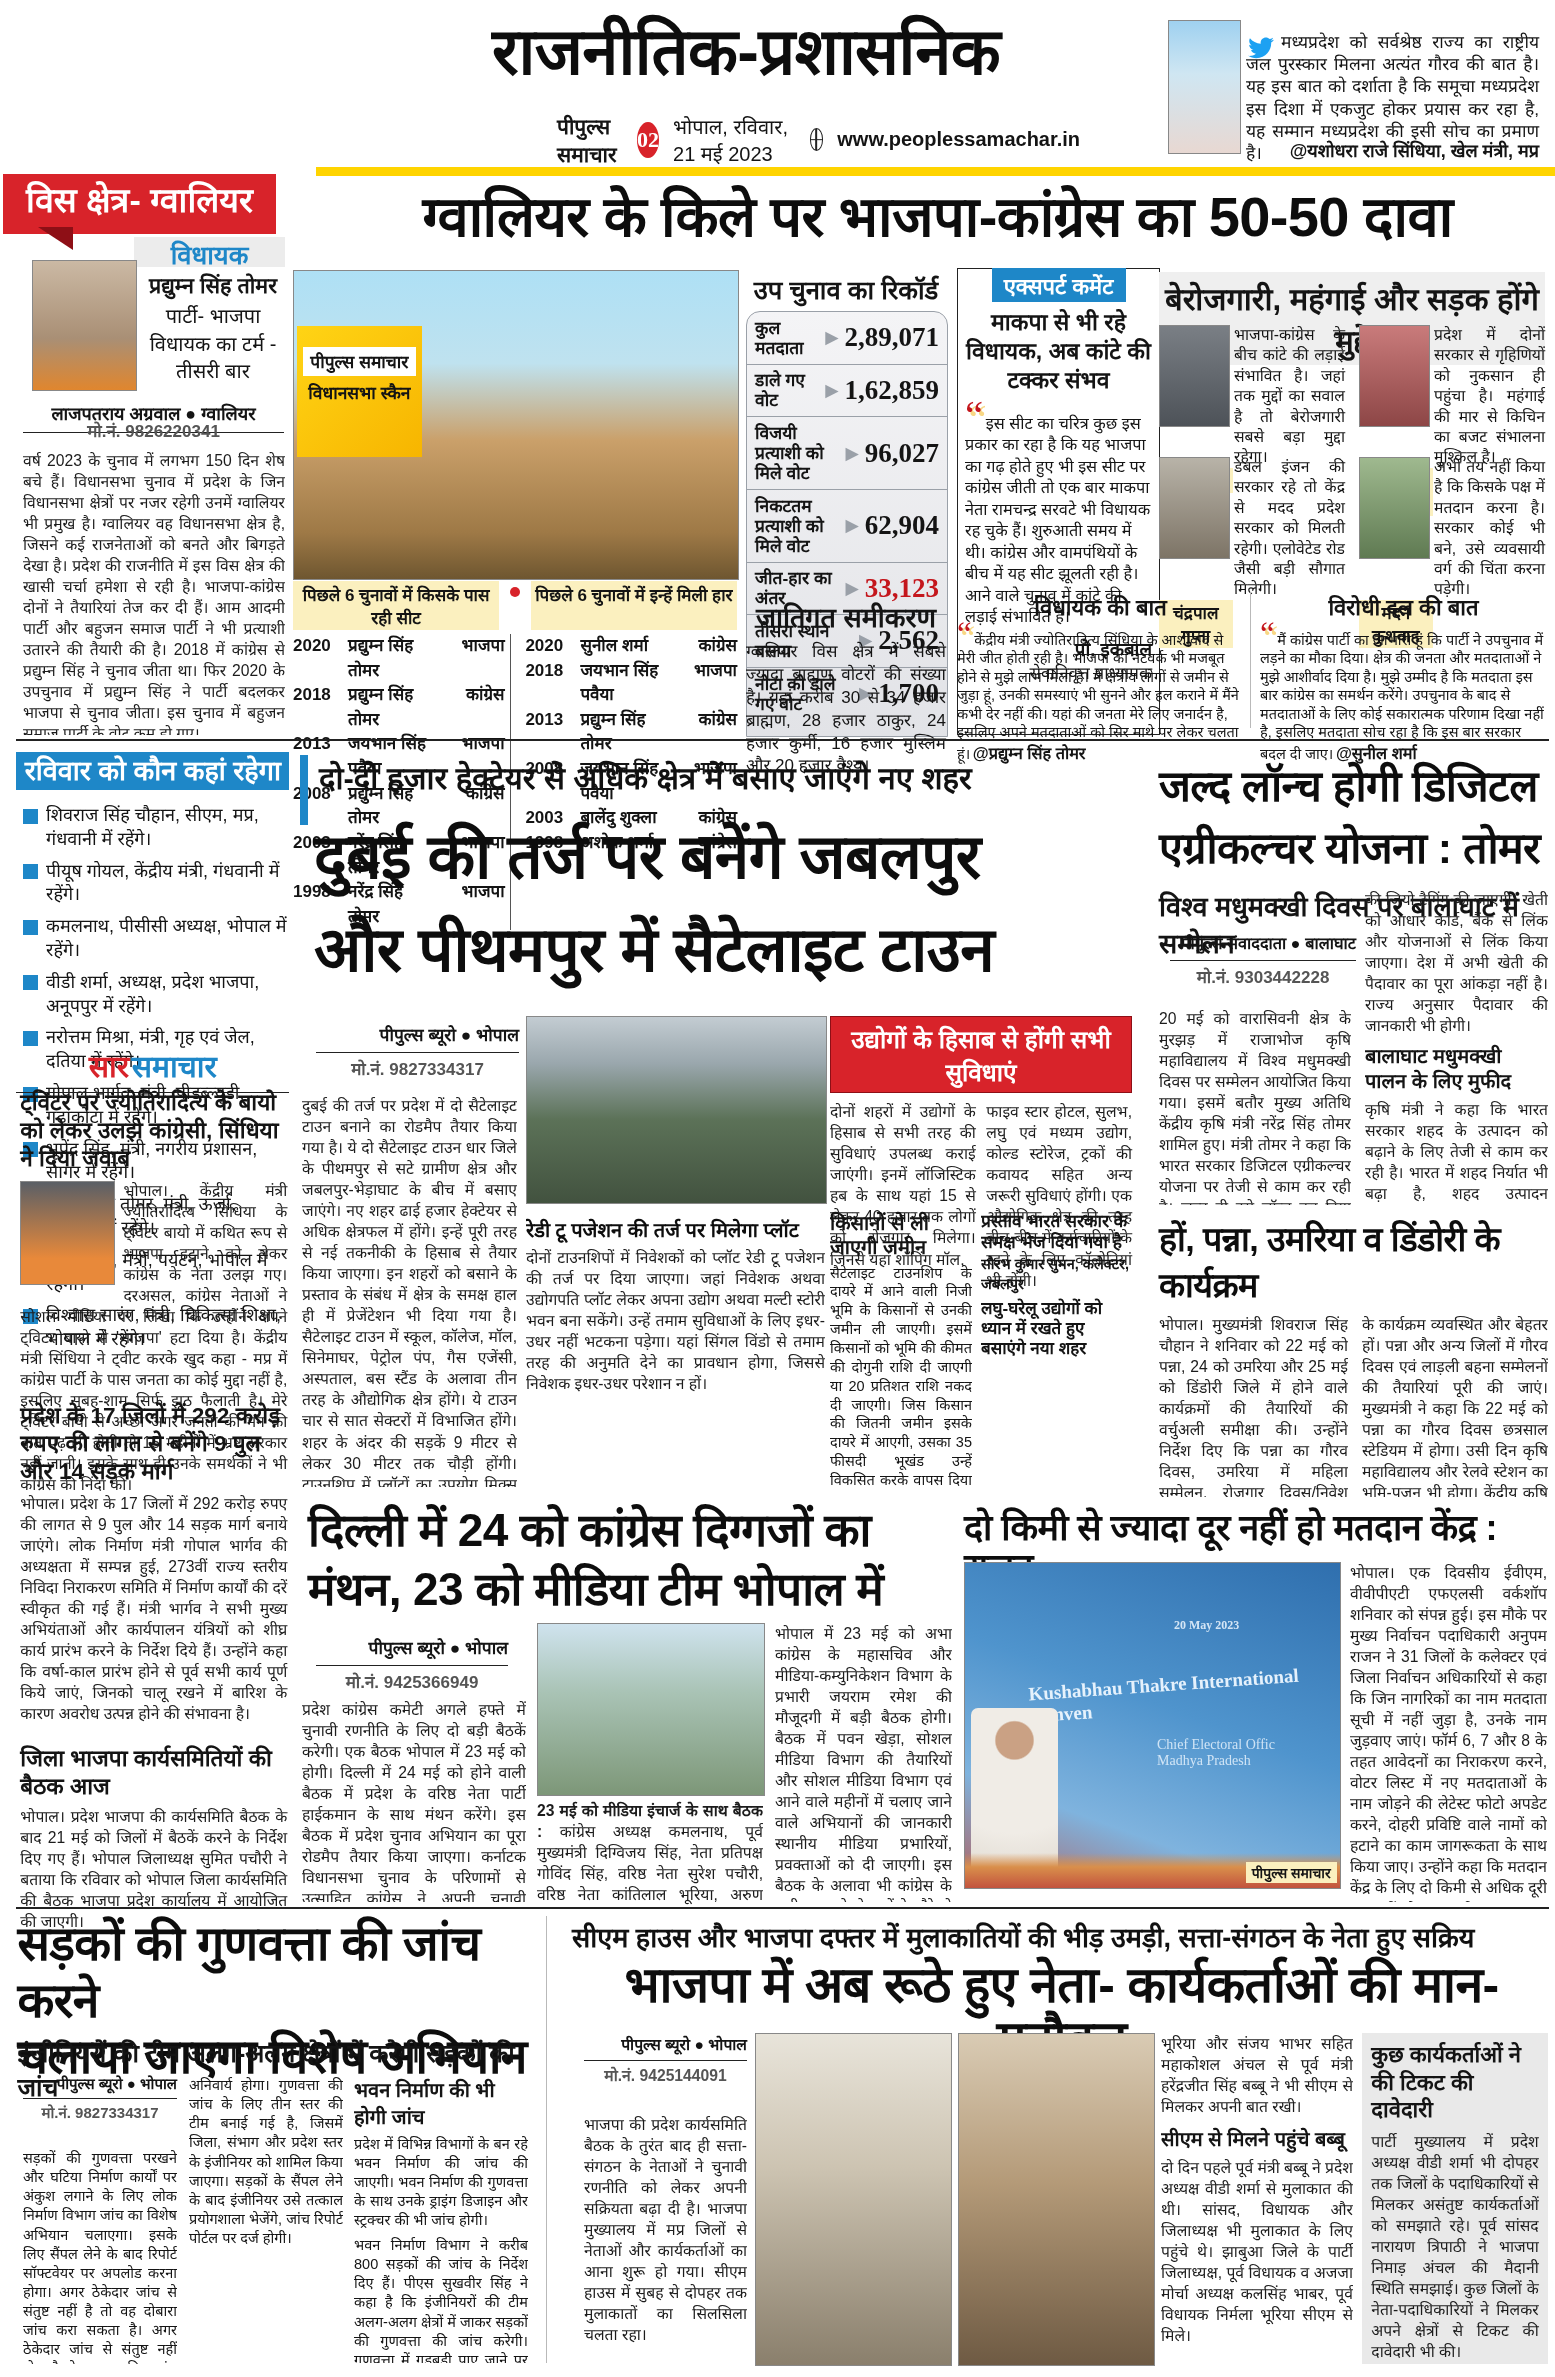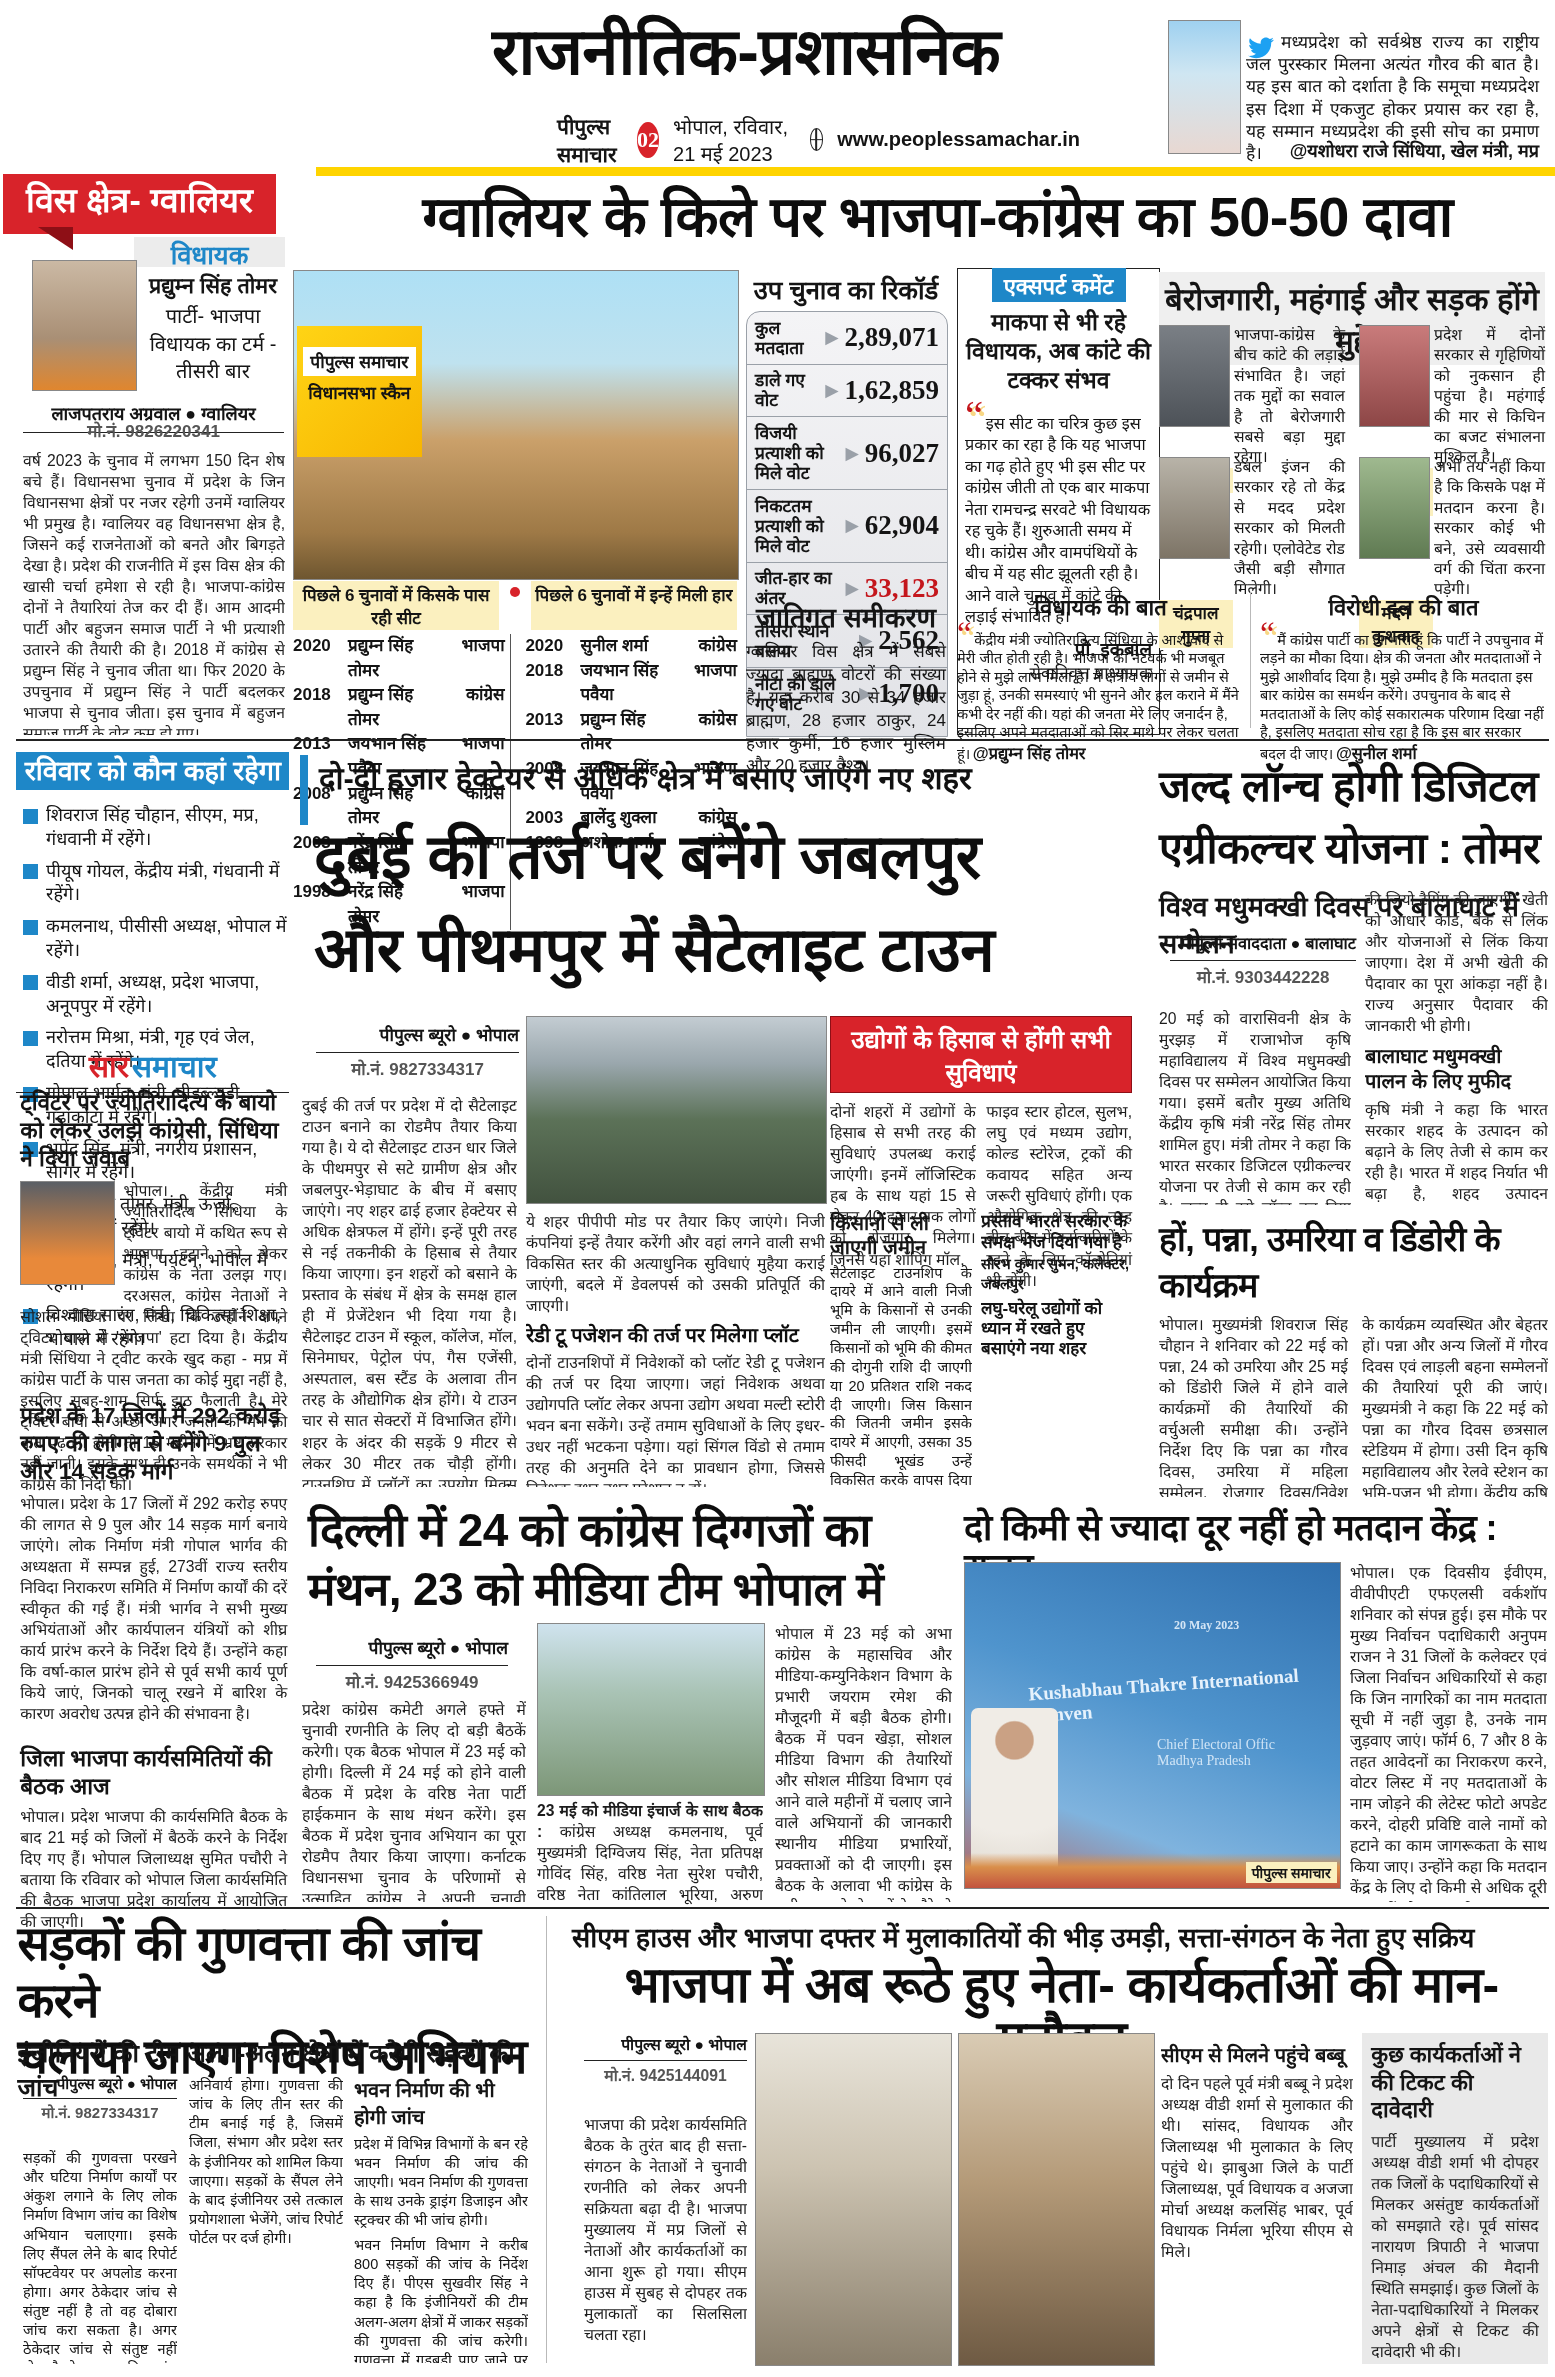--- a/index.html
+++ b/index.html
@@ -342,21 +342,20 @@
   </div>
   <div style="display:flex;gap:10.5px;margin-top:8.1px;">
     <div class="j body-txt" style="flex:1;">दोनों शहरों में उद्योगों के हिसाब से सभी तरह की सुविधाएं उपलब्ध कराई जाएंगी। इनमें लॉजिस्टिक हब के साथ यहां 15 से लेकर 40 हजार तक लोगों को रोजगार मिलेगा। जिनसे यहां शॉपिंग मॉल,</div>
     <div class="j body-txt" style="flex:1;">फाइव स्टार होटल, सुलभ, लघु एवं मध्यम उद्योग, कोल्ड स्टोरेज, ट्रकों की कवायद सहित अन्य जरूरी सुविधाएं होंगी। एक औद्योगिक क्षेत्र की तरह बीच-बीच में कर्मचारियों के रहने के लिए कॉलोनियां भी होंगी।</div>
   </div>
 </div>
 <div class="abs j body-txt" style="left:302px;top:1095px;width:215px;height:392px;overflow:hidden;">
   <span>दुबई की तर्ज पर प्रदेश में दो सैटेलाइट टाउन बनाने का रोडमैप तैयार किया गया है। ये दो सैटेलाइट टाउन धार जिले के पीथमपुर से सटे ग्रामीण क्षेत्र और जबलपुर-भेड़ाघाट के बीच में बसाए जाएंगे। नए शहर ढाई हजार हेक्टेयर से अधिक क्षेत्रफल में होंगे। इन्हें पूरी तरह से नई तकनीकी के हिसाब से तैयार किया जाएगा। इन शहरों को बसाने के प्रस्ताव के संबंध में क्षेत्र के समक्ष हाल ही में प्रेजेंटेशन भी दिया गया है।</span> <span>सैटेलाइट टाउन में स्कूल, कॉलेज, मॉल, सिनेमाघर, पेट्रोल पंप, गैस एजेंसी, अस्पताल, बस स्टैंड के अलावा तीन तरह के औद्योगिक क्षेत्र होंगे। ये टाउन चार से सात सेक्टरों में विभाजित होंगे। शहर के अंदर की सड़कें 9 मीटर से लेकर 30 मीटर तक चौड़ी होंगी। टाउनशिप में प्लॉटों का उपयोग मिक्स लैंडयूज के रूप में किया जाएगा। यानि कि प्लॉट का उपयोग व्यावसायिक और कॉमर्शियल होगा।</span>
 </div>
 <div class="abs" style="left:526px;top:1211px;width:299px;height:276px;overflow:hidden;">
-  <div class="j body-txt">ये शहर पीपीपी मोड पर तैयार किए जाएंगे। निजी कंपनियां इन्हें तैयार करेंगी और वहां लगने वाली सभी विकसित स्तर की अत्याधुनिक सुविधाएं मुहैया कराई जाएंगी, बदले में डेवलपर्स को उसकी प्रतिपूर्ति की जाएगी।</div>
   <div class="subhd" style="margin-top:7px;color:#0d0d0d;">रेडी टू पजेशन की तर्ज पर मिलेगा प्लॉट</div>
   <div class="j body-txt" style="margin-top:4.6px;">दोनों टाउनशिपों में निवेशकों को प्लॉट रेडी टू पजेशन की तर्ज पर दिया जाएगा। जहां निवेशक अथवा उद्योगपति प्लॉट लेकर अपना उद्योग अथवा मल्टी स्टोरी भवन बना सकेंगे। उन्हें तमाम सुविधाओं के लिए इधर-उधर नहीं भटकना पड़ेगा। यहां सिंगल विंडो से तमाम तरह की अनुमति देने का प्रावधान होगा, जिससे निवेशक इधर-उधर परेशान न हों।</div>
 </div>
 <div class="abs" style="left:830px;top:1211px;width:142px;height:276px;overflow:hidden;">
   <div class="subhd">किसानों से ली जाएगी जमीन</div>
   <div class="j" style="font-size:14.5px;line-height:1.3;margin-top:4.6px;">सैटेलाइट टाउनशिप के दायरे में आने वाली निजी भूमि के किसानों से उनकी जमीन ली जाएगी। इसमें किसानों को भूमि की कीमत की दोगुनी राशि दी जाएगी या 20 प्रतिशत राशि नकद दी जाएगी। जिस किसान की जितनी जमीन इसके दायरे में आएगी, उसका 35 फीसदी भूखंड उन्हें विकसित करके वापस दिया जाएगा। पीथमपुर में तो किसानों से जमीन लेने की प्रक्रिया शुरू हो गई है।</div>
 </div>
 <div class="abs" style="left:981px;top:1211px;width:151px;height:276px;overflow:hidden;">
   <div class="subhd" style="font-size:17.4px;">प्रस्ताव भारत सरकार के समक्ष भेज दिया गया है</div>
   <div class="b" style="font-size:14.5px;margin-top:0;">सौरभ कुमार सुमन, कलेक्टर, जबलपुर</div>
@@ -438,20 +437,21 @@
 <div class="abs kicker" style="left:572px;top:1918px;width:976px;font-size:27px;">सीएम हाउस और भाजपा दफ्तर में मुलाकातियों की भीड़ उमड़ी, सत्ता-संगठन के नेता हुए सक्रिय</div>
 <div class="abs headline" style="left:572px;top:1958px;width:979px;font-size:50px;text-align:center;">भाजपा में अब रूठे हुए नेता- कार्यकर्ताओं की मान-मनौवल</div>
 <div class="abs" style="left:584px;top:2033px;width:163px;">
   <div class="byline" style="font-size:15.7px;border-bottom:1.7px solid #222;padding-bottom:4.6px;">पीपुल्स ब्यूरो ● भोपाल</div>
   <div class="phone" style="font-size:15.7px;margin-top:3.5px;">मो.नं. 9425144091</div>
 </div>
 <div class="abs j body-txt" style="left:584px;top:2114px;width:163px;height:250px;overflow:hidden;">भाजपा की प्रदेश कार्यसमिति बैठक के तुरंत बाद ही सत्ता-संगठन के नेताओं ने चुनावी रणनीति को लेकर अपनी सक्रियता बढ़ा दी है। भाजपा मुख्यालय में मप्र जिलों से नेताओं और कार्यकर्ताओं का आना शुरू हो गया। सीएम हाउस में सुबह से दोपहर तक मुलाकातों का सिलसिला चलता रहा।</div>
 <div class="abs photo" style="left:755px;top:2033px;width:195px;height:331px;background:linear-gradient(180deg,#e8e4da 0%,#cdc4b2 40%,#8a7f6c 100%);"></div>
 <div class="abs photo" style="left:958px;top:2033px;width:195px;height:331px;background:linear-gradient(180deg,#d9cbb4 0%,#b49a78 45%,#6e5a43 100%);"></div>
 <div class="abs" style="left:1161px;top:2033px;width:192px;height:331px;overflow:hidden;">
+  <div class="j body-txt">भूरिया और संजय भाभर सहित महाकोशल अंचल से पूर्व मंत्री हरेंद्रजीत सिंह बब्बू ने भी सीएम से मिलकर अपनी बात रखी।</div>
   <div class="b" style="font-size:20px;margin-top:8.1px;">सीएम से मिलने पहुंचे बब्बू</div>
   <div class="j body-txt" style="margin-top:4.6px;">दो दिन पहले पूर्व मंत्री बब्बू ने प्रदेश अध्यक्ष वीडी शर्मा से मुलाकात की थी। सांसद, विधायक और जिलाध्यक्ष भी मुलाकात के लिए पहुंचे थे। झाबुआ जिले के पार्टी जिलाध्यक्ष, पूर्व विधायक व अजजा मोर्चा अध्यक्ष कलसिंह भाबर, पूर्व विधायक निर्मला भूरिया सीएम से मिले।</div>
 </div>
 <div class="abs" style="left:1362px;top:2033px;width:186px;height:331px;background:var(--graybox);padding:8.1px 9.3px;box-sizing:border-box;">
   <div class="b" style="font-size:22px;line-height:1.25;">कुछ कार्यकर्ताओं ने की टिकट की दावेदारी</div>
   <div class="j body-txt" style="margin-top:7px;">पार्टी मुख्यालय में प्रदेश अध्यक्ष वीडी शर्मा भी दोपहर तक जिलों के पदाधिकारियों से मिलकर असंतुष्ट कार्यकर्ताओं को समझाते रहे। पूर्व सांसद नारायण त्रिपाठी ने भाजपा निमाड़ अंचल की मैदानी स्थिति समझाई। कुछ जिलों के नेता-पदाधिकारियों ने मिलकर अपने क्षेत्रों से टिकट की दावेदारी भी की।</div>
 </div>
 
 
 </body></html>

